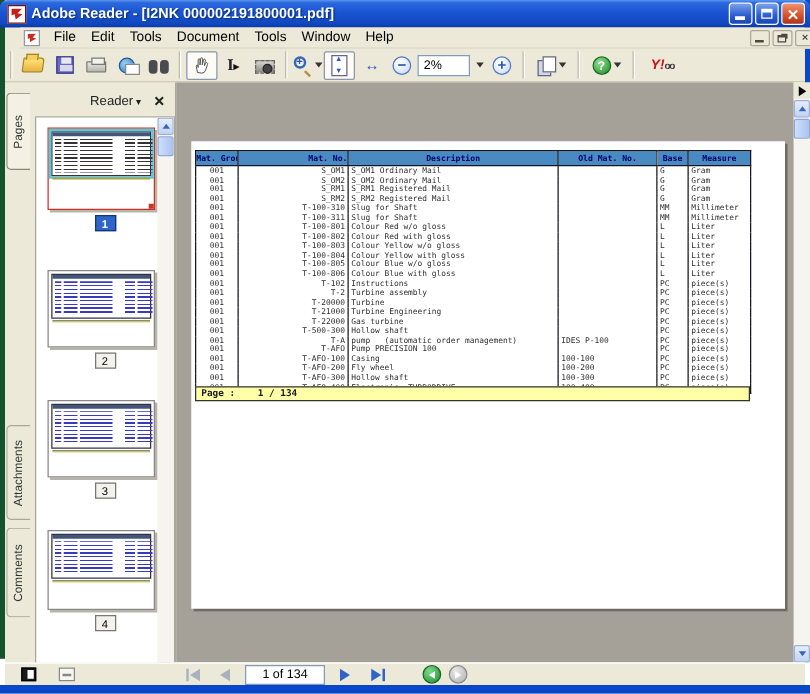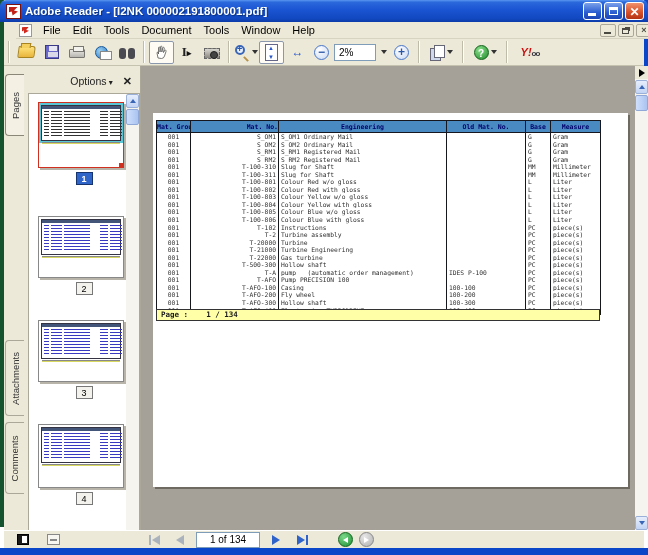--- a/index.html
+++ b/index.html
@@ -333,21 +333,21 @@
     <div class="vtab" style="top:274px; height:76px;">
       <span>Attachments</span>
     </div>
     <div class="vtab" style="top:356px; height:72px;">
       <span>Comments</span>
     </div>
   </div>
 
   <div class="sidebar">
     <div class="side-head">
-      <span class="opt">Options</span>
+      <span class="opt">Reader</span>
       <span class="closex">✕</span>
     </div>
     <div class="thumb-area">
 
       <div class="thumb current" style="top:8px;">
         <div class="thumb-page" style="height:66px;">
           <div class="mini-table">
             <div class="hdr"></div>
             <div class="tcol tc0"></div>
               <div class="tcol tc1"></div>
@@ -418,21 +418,21 @@
     </div>
   </div>
 
   <div class="docarea">
     <div class="page">
       <table class="pdf-table">
         <thead>
           <tr>
               <th class="col0">Mat. Grou</th>
               <th class="col1">Mat. No.</th>
-              <th class="col2">Engineering</th>
+              <th class="col2">Description</th>
               <th class="col3">Old Mat. No.</th>
               <th class="col4">Base</th>
               <th class="col5">Measure</th>
             </tr>
         </thead>
         <tbody>
             <tr>
               <td class="col0">001</td>
               <td class="col1">S_OM1</td>
               <td class="col2">S_OM1 Ordinary Mail</td>

